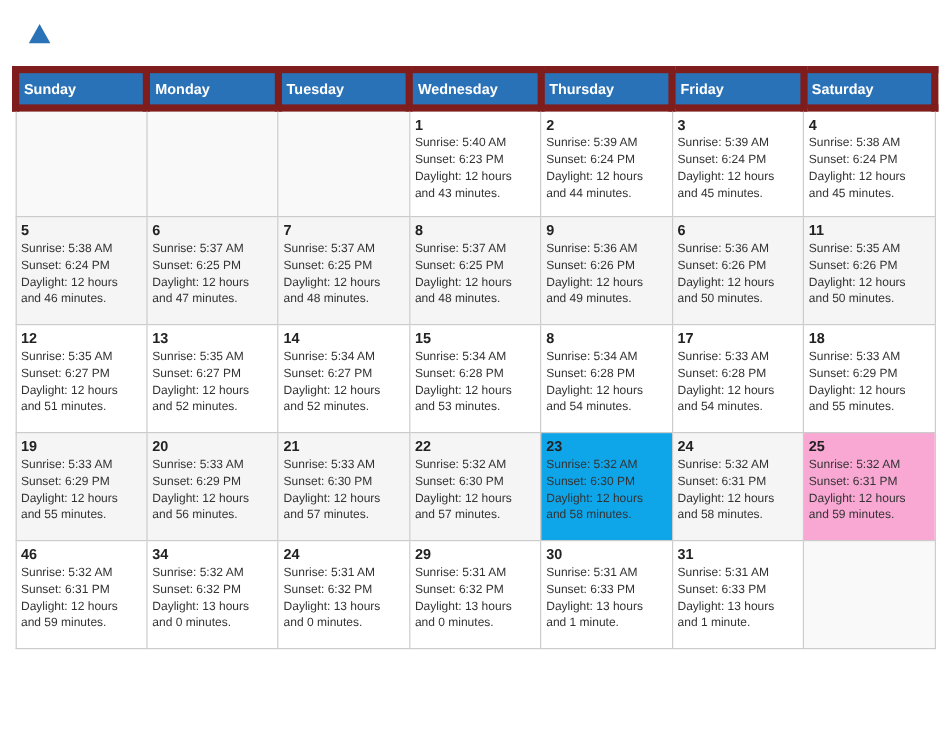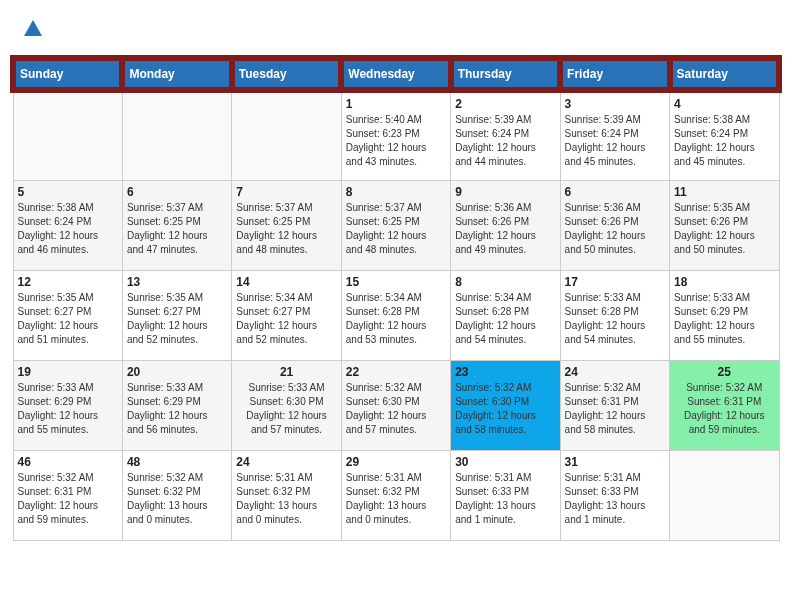--- a/index.html
+++ b/index.html
@@ -202,48 +202,48 @@
       </tr>
       <tr class="week-row">
         <td style="background-color: rgb(245, 245, 245);">
           <span class="day-num">19</span>
           <div class="day-info">Sunrise: 5:33 AM<br>Sunset: 6:29 PM<br>Daylight: 12 hours<br>and 55 minutes.</div>
         </td>
         <td style="background-color: rgb(245, 245, 245);">
           <span class="day-num">20</span>
           <div class="day-info">Sunrise: 5:33 AM<br>Sunset: 6:29 PM<br>Daylight: 12 hours<br>and 56 minutes.</div>
         </td>
-        <td style="background-color: rgb(245, 245, 245); text-align: center;">
+        <td style="background-color: rgb(245, 245, 245);">
           <span class="day-num">21</span>
           <div class="day-info">Sunrise: 5:33 AM<br>Sunset: 6:30 PM<br>Daylight: 12 hours<br>and 57 minutes.</div>
         </td>
         <td style="background-color: rgb(245, 245, 245);">
           <span class="day-num">22</span>
           <div class="day-info">Sunrise: 5:32 AM<br>Sunset: 6:30 PM<br>Daylight: 12 hours<br>and 57 minutes.</div>
         </td>
         <td style="background-color: #0ea5e9;">
           <span class="day-num">23</span>
           <div class="day-info">Sunrise: 5:32 AM<br>Sunset: 6:30 PM<br>Daylight: 12 hours<br>and 58 minutes.</div>
         </td>
         <td style="background-color: rgb(245, 245, 245);">
           <span class="day-num">24</span>
           <div class="day-info">Sunrise: 5:32 AM<br>Sunset: 6:31 PM<br>Daylight: 12 hours<br>and 58 minutes.</div>
         </td>
-        <td style="background-color: #86efac; text-align: center;">
+        <td style="background-color: #f9a8d4;">
           <span class="day-num">25</span>
           <div class="day-info">Sunrise: 5:32 AM<br>Sunset: 6:31 PM<br>Daylight: 12 hours<br>and 59 minutes.</div>
         </td>
       </tr>
       <tr class="week-row">
         <td class="">
           <span class="day-num">46</span>
           <div class="day-info">Sunrise: 5:32 AM<br>Sunset: 6:31 PM<br>Daylight: 12 hours<br>and 59 minutes.</div>
         </td>
         <td class="">
-          <span class="day-num">48</span>
+          <span class="day-num">34</span>
           <div class="day-info">Sunrise: 5:32 AM<br>Sunset: 6:32 PM<br>Daylight: 13 hours<br>and 0 minutes.</div>
         </td>
         <td class="">
           <span class="day-num">24</span>
           <div class="day-info">Sunrise: 5:31 AM<br>Sunset: 6:32 PM<br>Daylight: 13 hours<br>and 0 minutes.</div>
         </td>
         <td class="">
           <span class="day-num">29</span>
           <div class="day-info">Sunrise: 5:31 AM<br>Sunset: 6:32 PM<br>Daylight: 13 hours<br>and 0 minutes.</div>
         </td>

